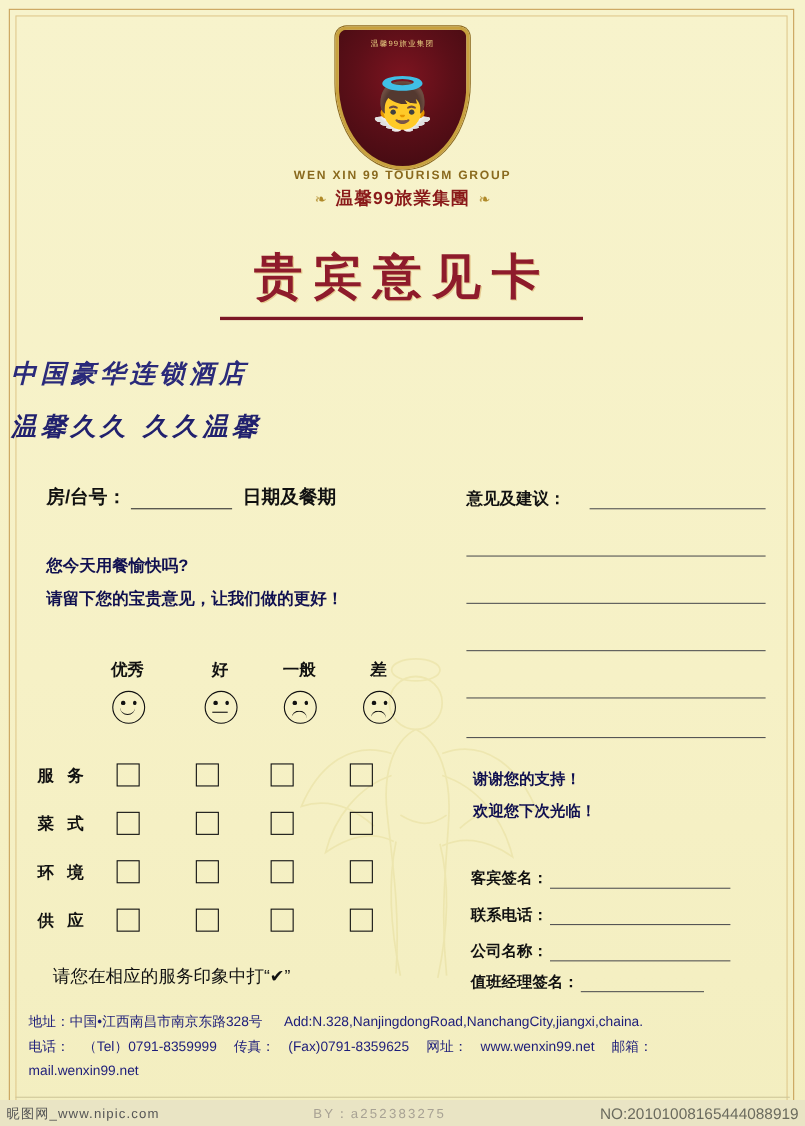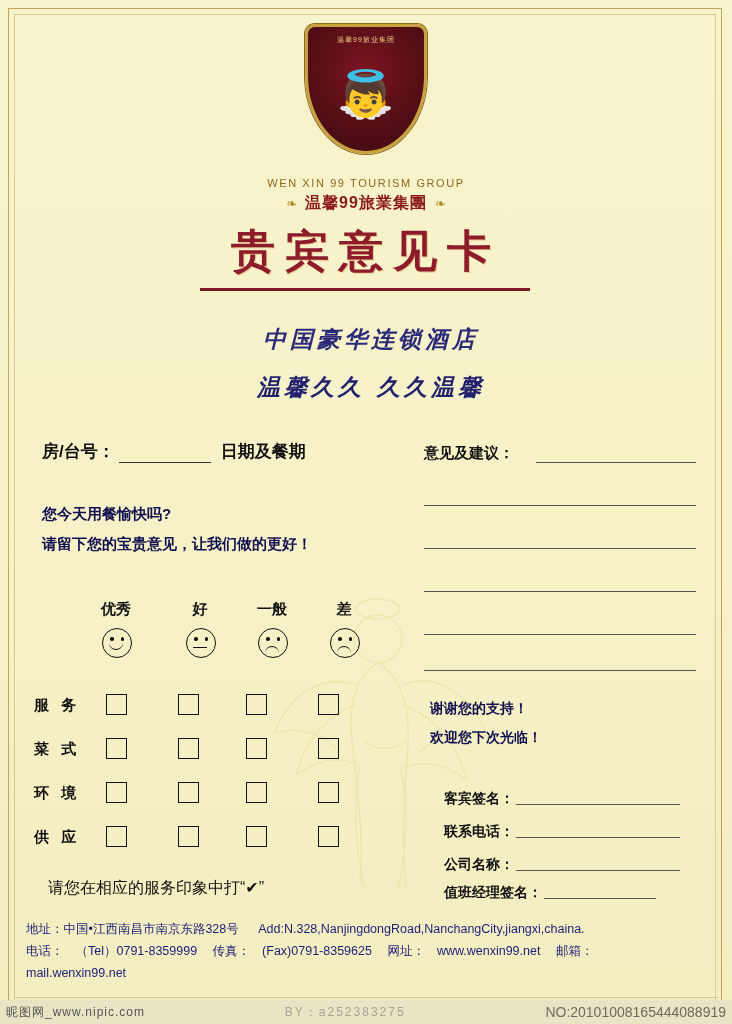--- a/index.html
+++ b/index.html
@@ -64,25 +64,25 @@
   }
   .shield-angel {
     position: absolute;
     left: 50%; top: 44px;
     transform: translateX(-50%);
     font-size: 46px;
     line-height: 46px;
     color: #e3b23c;
   }
   .logo-en {
-    margin-top: 23px;
+    margin-top: 0;
     font-size: 11px;
     letter-spacing: 1.6px;
     color: #8a6a1e;
-    font-weight: normal;
+    font-weight: bold;
   }
   .logo-cn-row {
     margin-top: 4px;
     display: flex;
     align-items: center;
     gap: 8px;
   }
   .logo-cn {
     font-size: 16px;
     color: #8a1a1a;
@@ -112,21 +112,21 @@
     left: 200px;
     top: 288px;
     width: 330px;
     height: 3px;
     background: #7c1726;
   }
 
   .slogan1, .slogan2 {
     position: absolute;
     left: 10px; right: 0;
-    text-align: center;
+    text-align: left;
     font-family: "DejaVu Serif", serif;
     font-size: 23px;
     font-weight: bold;
     color: #2a2a7a;
     letter-spacing: 4px;
     font-style: italic;
   }
   .slogan1 { top: 324px; }
   .slogan2 { top: 372px; color: #21216e; }
 
@@ -280,26 +280,26 @@
   .thanks2 {
     position: absolute;
     left: 430px;
     top: 729px;
     font-size: 14px;
     font-weight: bold;
     color: #101050;
   }
   .sign-row {
     position: absolute;
-    left: 444px;
+    left: 428px;
     font-size: 14px;
     font-weight: bold;
     color: #111;
     display: flex;
-    align-items: flex-start;
+    align-items: flex-end;
   }
   .sign-row .line {
     display: inline-block;
     border-bottom: 1px solid #555;
     height: 14px;
     margin-left: 2px;
   }
 
   
   .footer {

